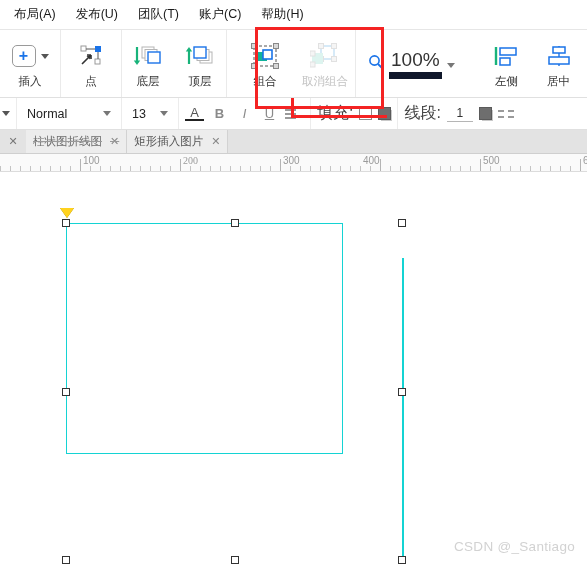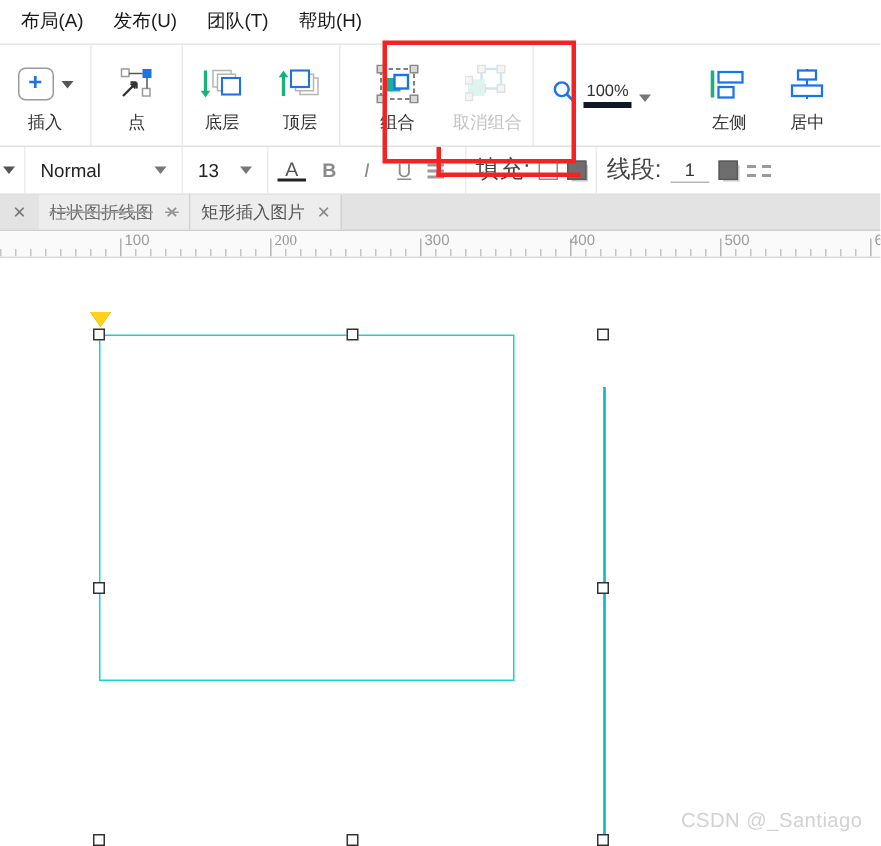--- a/index.html
+++ b/index.html
@@ -86,22 +86,22 @@
     color: #1a73e8; font-size: 16px; line-height: 1;
     font-weight: 600;
   }
 
   
   .zoomgrp {
     display: flex; align-items: center; gap: 5px;
     padding: 0 8px 0 12px;
   }
   .zoom-val {
-    font-size: 11px; color: #333;
-    border-bottom: 4px solid #0f172a;
+    font-size: 19px; color: #333;
+    border-bottom: 7px solid #0f172a;
     padding: 0 2px 1px 2px;
   }
   .zoom-caret {
     width: 0; height: 0;
     border-left: 4px solid transparent;
     border-right: 4px solid transparent;
     border-top: 5px solid #777;
     margin-top: 4px;
   }
 
@@ -282,20 +282,21 @@
 </style>
 </head>
 <body>
 
 <div id="app">
 
   <div class="menubar">
     <div class="menu-item">布局(A)</div>
     <div class="menu-item">发布(U)</div>
     <div class="menu-item">团队(T)</div>
+    <div class="menu-item">账户(C)</div>
     <div class="menu-item">帮助(H)</div>
   </div>
 
   <div class="ribbon">
 
     <div class="rgroup">
       <div class="tool wide">
         <div class="glyph">
           <div class="ins-wrap">
             <div class="ins-box">+</div>
@@ -531,21 +532,21 @@
       <div class="tick minor" style="left: 520px;"></div>
       <div class="tick minor" style="left: 530px;"></div>
       <div class="tick minor" style="left: 540px;"></div>
       <div class="tick minor" style="left: 550px;"></div>
       <div class="tick minor" style="left: 560px;"></div>
       <div class="tick minor" style="left: 570px;"></div>
       <div class="tick major" style="left: 580px;"></div>
       <div class="rnum" style="left: 80px;">100</div>
       <div class="rnum" style="left: 180px; font-family: Liberation Serif, serif;">200</div>
       <div class="rnum" style="left: 280px;">300</div>
-      <div class="rnum" style="left: 377px;">400</div>
+      <div class="rnum" style="left: 360px;">400</div>
       <div class="rnum" style="left: 480px;">500</div>
       <div class="rnum" style="left: 580px;">6</div>
     </div>
 
   <div class="canvas" id="canvas">
     <div class="watermark">CSDN @_Santiago</div>
   <div class="shape-rect" style="left: 66px; top: 51px; width: 277px; height: 231px; border-color: rgb(20, 211, 211);"></div>
       <div class="shape-line" style="left: 402px; top: 86px; height: 300px; background: rgb(13, 110, 110);"></div>
       <div class="handle" style="left: 62px; top: 47px;"></div>
       <div class="handle" style="left: 231px; top: 47px;"></div>

